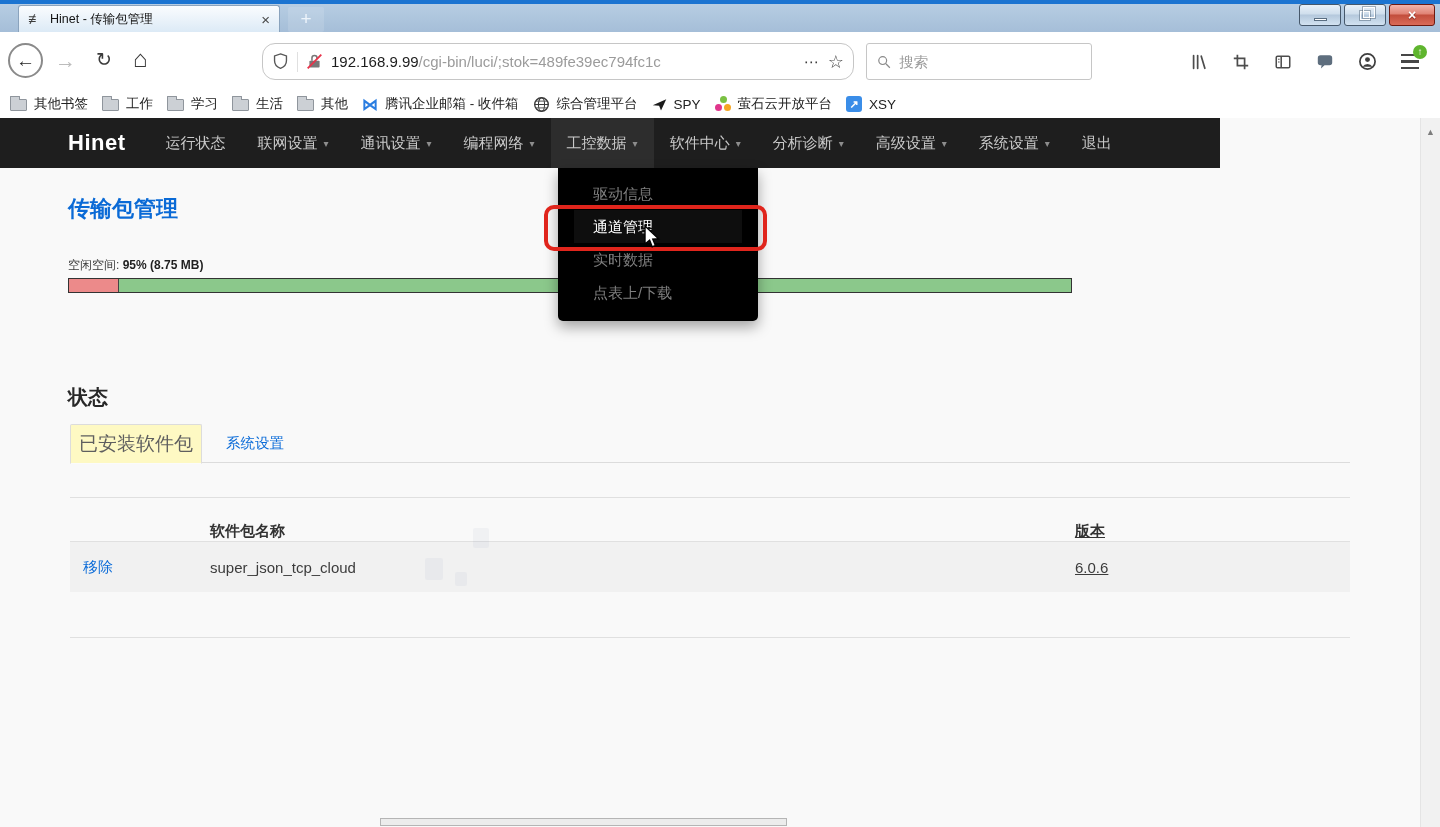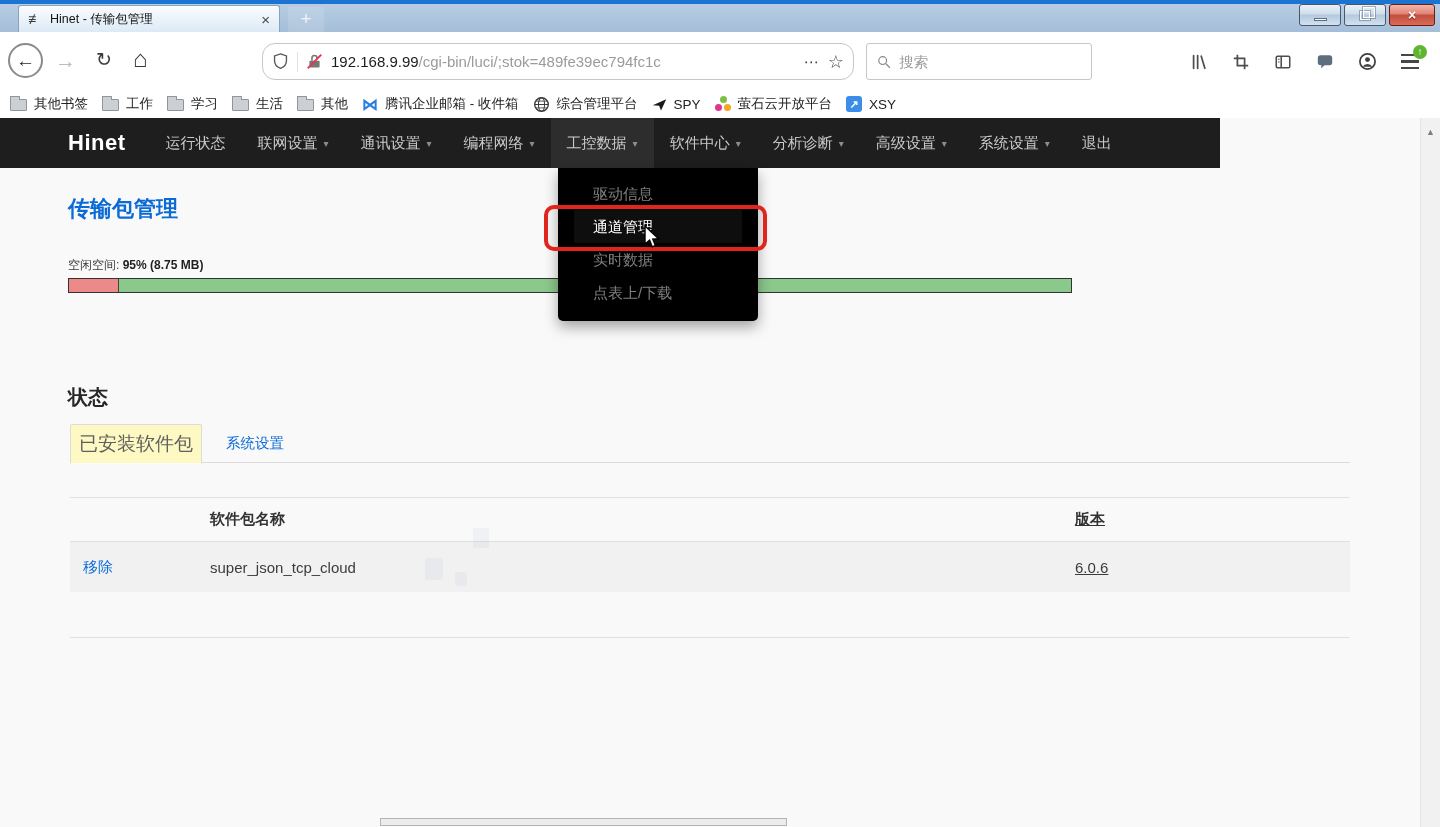--- a/index.html
+++ b/index.html
@@ -104,21 +104,21 @@
   .p-used { background:#ec8a8a; border-right:1px solid #444; height:100%; }
   .p-free { flex:1; background:#8bc88b; }
   .sec-heading { position:absolute; left:68px; top:216px; font-size:20px; font-weight:bold; color:#282828; }
   .tabs-row { position:absolute; left:70px; top:256px; width:1280px; height:39px;
     border-bottom:1px solid #dcdcdc; display:flex; }
   .ptab-active { width:132px; height:40px; margin-bottom:-1px; background:#fef9c3;
     border:1px solid #dcdcdc; border-bottom:1px solid #fbfbfb; border-radius:2px 2px 0 0;
     display:flex; align-items:center; justify-content:center; font-size:19px; color:#5f5f5f; }
   .ptab-link { margin-left:24px; align-self:center; font-size:14.5px; color:#0a6bd8; }
   .pkg-table { position:absolute; left:70px; top:329px; width:1280px; }
-  .t-head { display:flex; align-items:center; height:45px; border-top:1px solid #e0e0e0;
+  .t-head { display:flex; align-items:flex-end; height:45px; border-top:1px solid #e0e0e0;
     border-bottom:1px solid #e0e0e0; font-size:15px; font-weight:bold; color:#333; }
   .t-row { display:flex; align-items:center; height:50px; background:#f1f1f1; font-size:15px; color:#3c3c3c; }
   .col-a { width:140px; padding-left:13px; }
   .col-b { width:865px; }
   .col-c { flex:1;text-decoration:underline; }
   .link { color:#0a6bd8; }
   .divider { position:absolute; left:70px; top:469px; width:1280px; border-top:1px solid #e0e0e0; }
   .footer { position:absolute; left:0; top:494px; width:1420px; text-align:center; font-size:15px; color:#4a4a4a; }
   .watermark { position:absolute; left:425px; top:360px; width:80px; height:65px; opacity:.06; }
   .watermark b { position:absolute; background:#6a7ba8; border-radius:2px; }

